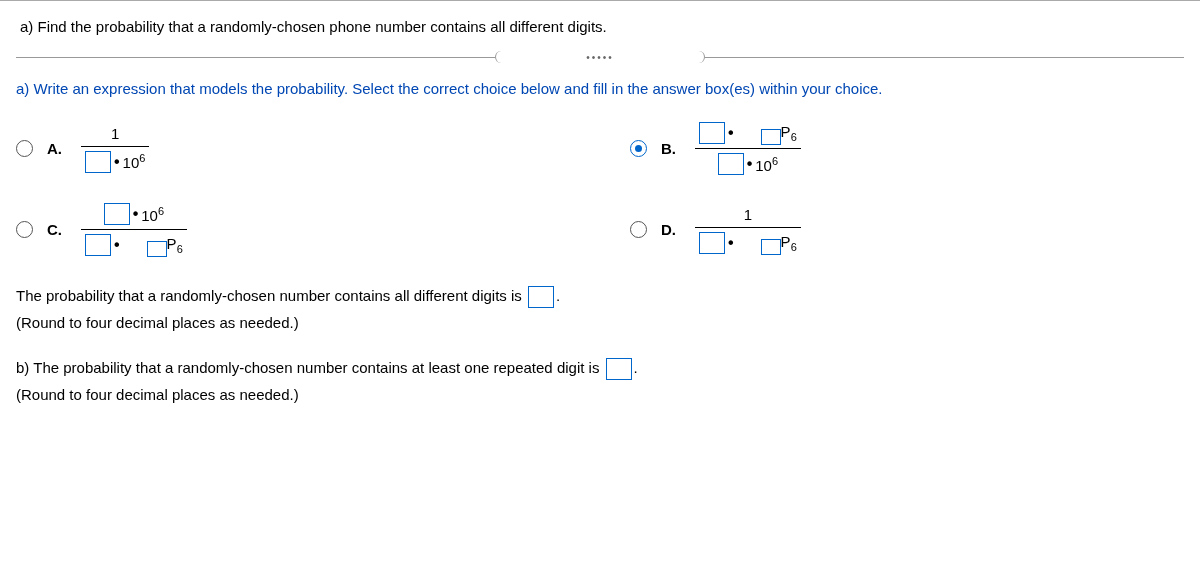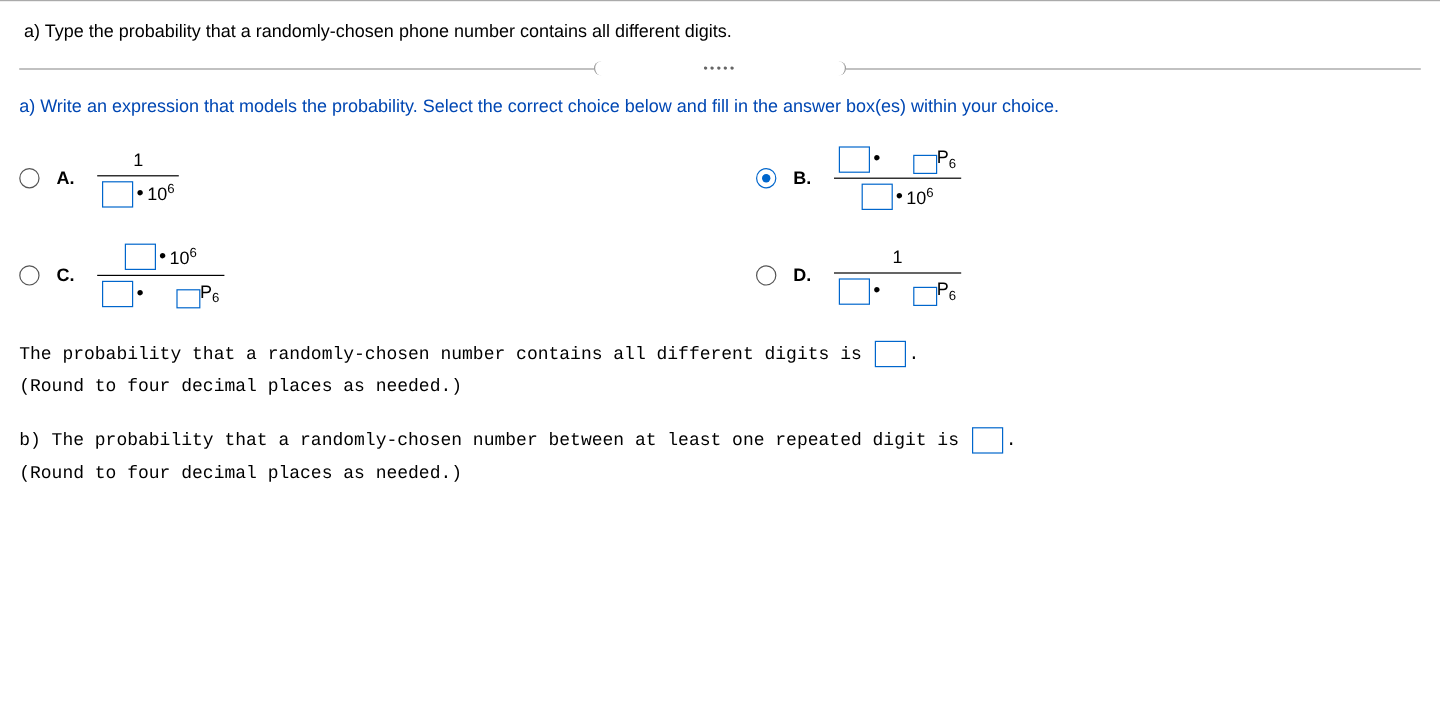--- a/index.html
+++ b/index.html
@@ -134,21 +134,20 @@
       font-size: 16px;
       font-weight: bold;
     }
     .ten6 { white-space: nowrap; }
     .sup { font-size: 11px; vertical-align: super; }
     .psub { white-space: nowrap; padding-left: 24px; }
     .psub .sub { font-size: 11px; vertical-align: sub; }
     .followup {
       margin-top: 18px;
       line-height: 1.8;
-      font-family: Liberation Mono, monospace;
     }
     .inline-input {
       display: inline-block;
       width: 24px;
       height: 20px;
       border: 1px solid #0066cc;
       background: #fff;
       vertical-align: middle;
       margin: 0 2px;
     }
@@ -156,21 +155,21 @@
       border: none;
       border-top: 1px solid #aaa;
       margin: 0;
     }
   </style>
 </head>
 <body>
 
 <hr class="top">
 <div class="container">
-  <div class="sub-question">a) Type the probability that a randomly-chosen phone number contains all different digits.</div>
+  <div class="sub-question">a) Find the probability that a randomly-chosen phone number contains all different digits.</div>
 
   <div class="divider">
     <div class="divider-line"></div>
     <div class="divider-capsule">
         <span class="divider-dots">•••••</span>
       </div>
     <div class="divider-line"></div>
   </div>
 
   <div class="instruction">a) Write an expression that models the probability. Select the correct choice below and fill in the answer box(es) within your choice.</div>
@@ -247,18 +246,18 @@
 
   </div>
 
   <div class="followup">
     <span>The probability that a randomly-chosen number contains all different digits is </span><span class="inline-input"></span><span>.</span>
     <br>
     <span>(Round to four decimal places as needed.)</span>
   </div>
 
   <div class="followup">
-    <span>b) The probability that a randomly-chosen number between at least one repeated digit is </span><span class="inline-input"></span><span>.</span>
+    <span>b) The probability that a randomly-chosen number contains at least one repeated digit is </span><span class="inline-input"></span><span>.</span>
     <br>
     <span>(Round to four decimal places as needed.)</span>
   </div>
 
 </div>
 
 </body></html>

